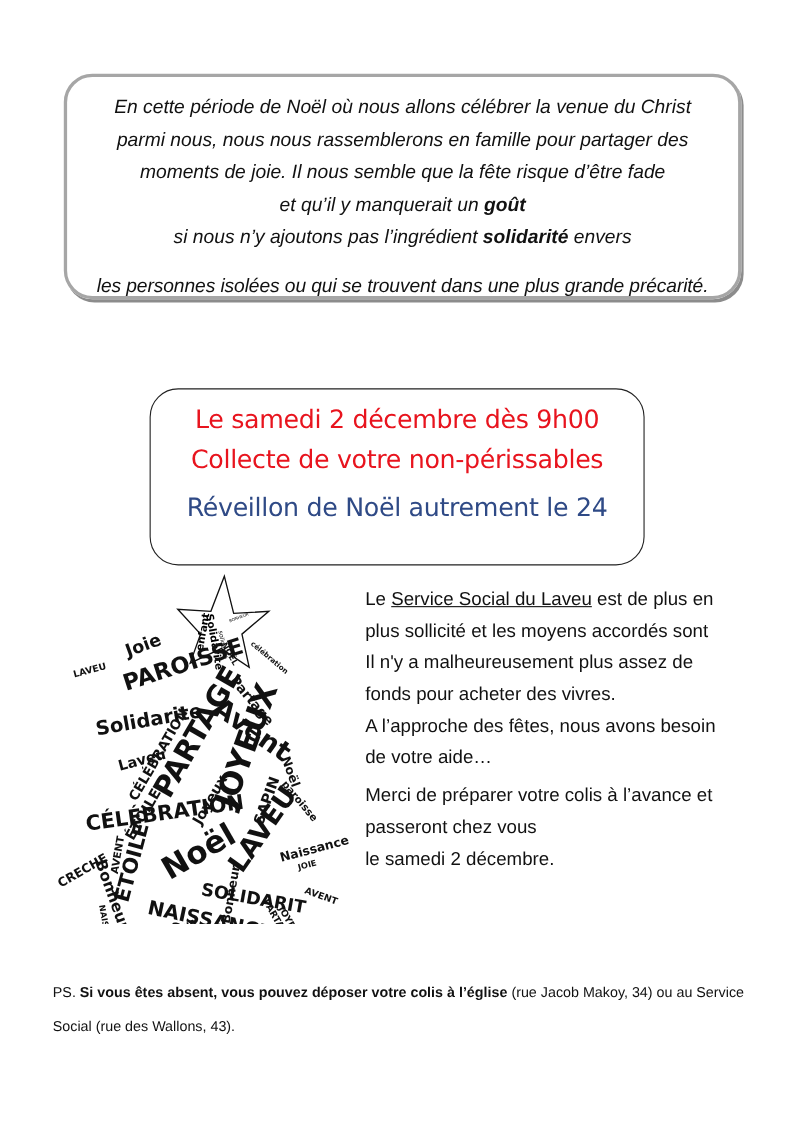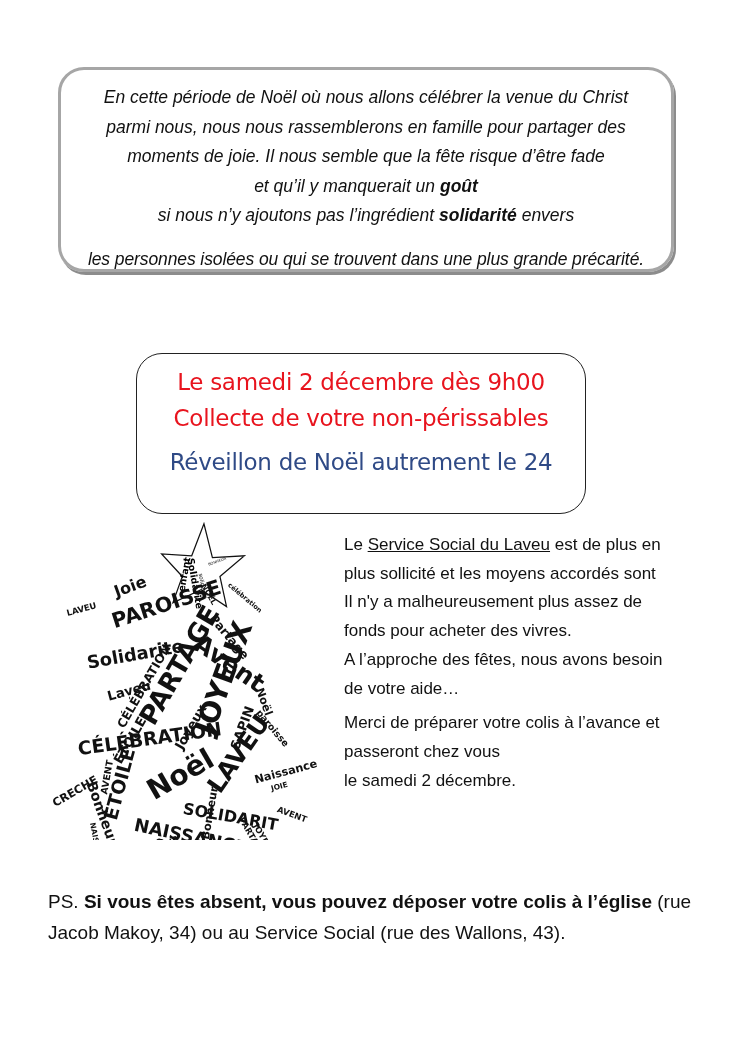--- a/index.html
+++ b/index.html
@@ -23,30 +23,30 @@
     text-align:center; font-family:"DejaVu Sans", sans-serif;
     padding-top:10px;
     margin-top:48px;
   }
   .event-box .red { color:#e8141e; font-size:23px; line-height:36px; display:block; white-space:nowrap; letter-spacing:-0.3px; }
   .event-box .blue { color:#2f4a86; font-size:23px; line-height:36px; display:block; margin-top:8px; white-space:nowrap; letter-spacing:-0.3px; }
 
   .tree { position:absolute; left:42px; top:520px; width:290px; height:320px; }
 
   .body-text {
-    position:absolute; left:344px; top:531px; width:360px;
+    position:absolute; left:332px; top:531px; width:360px;
     font-size:17px; line-height:28.7px; color:#111;
   }
   .body-text p { margin:0; }
   .body-text p.gap { margin-top:6px; }
   .body-text u { text-decoration:underline; }
 
   .ps {
     position:absolute; left:48px; top:886px; width:660px;
-    font-size:19px; line-height:31px; color:#111;
+    font-size:13px; line-height:31px; color:#111;
   }
   .ps b { font-weight:bold; }
 </style>
 </head>
 <body>
 
 <div class="intro-box">
   <span class="line">En cette période de Noël où nous allons célébrer la venue du Christ</span>
   <span class="line">parmi nous, nous nous rassemblerons en famille pour partager des</span>
   <span class="line">moments de joie. Il nous semble que la fête risque d’être fade</span>

